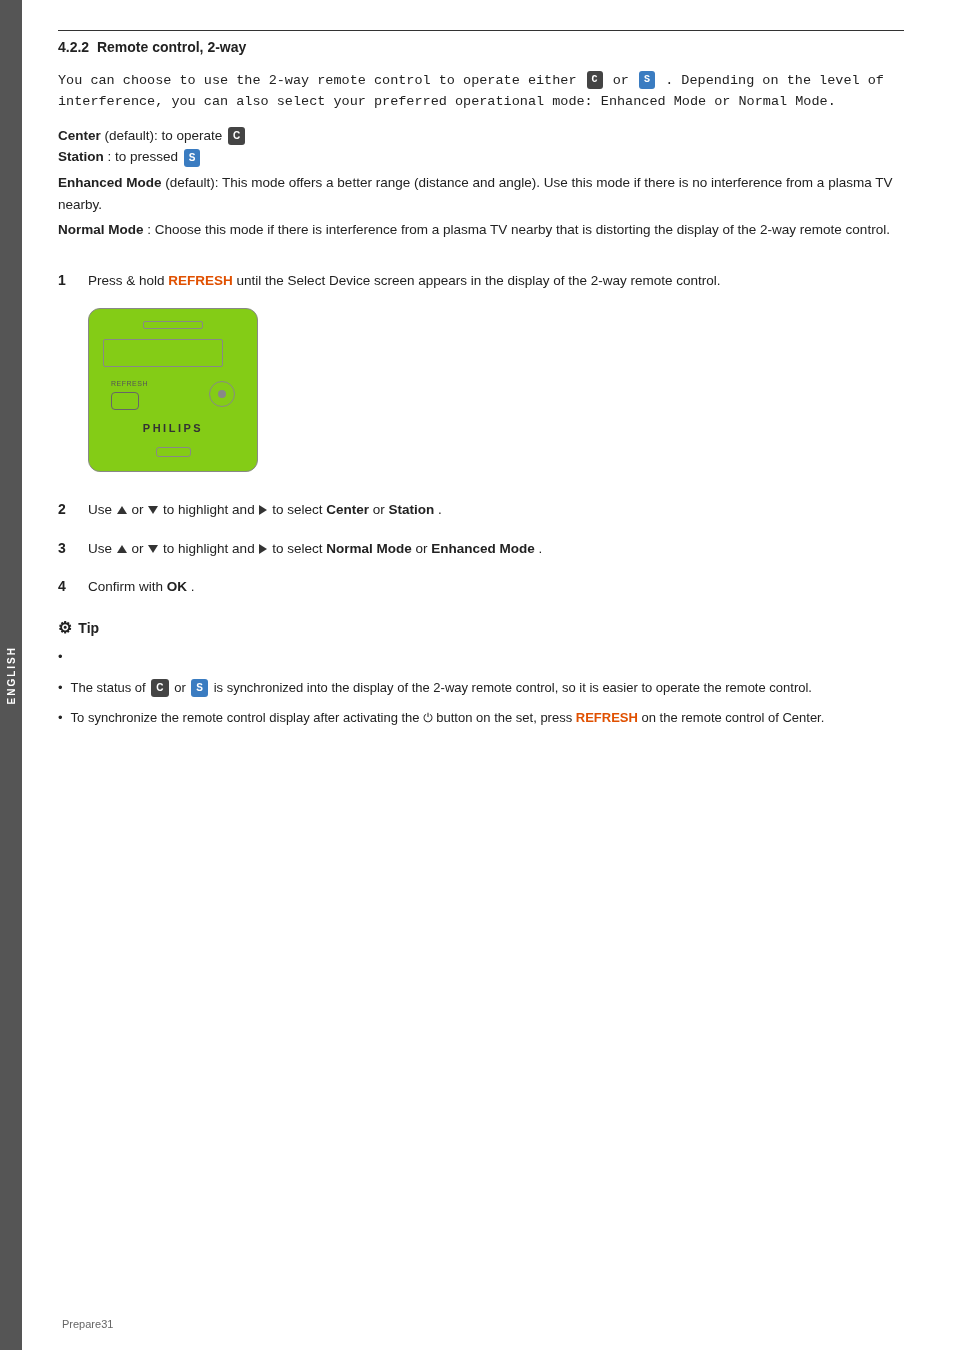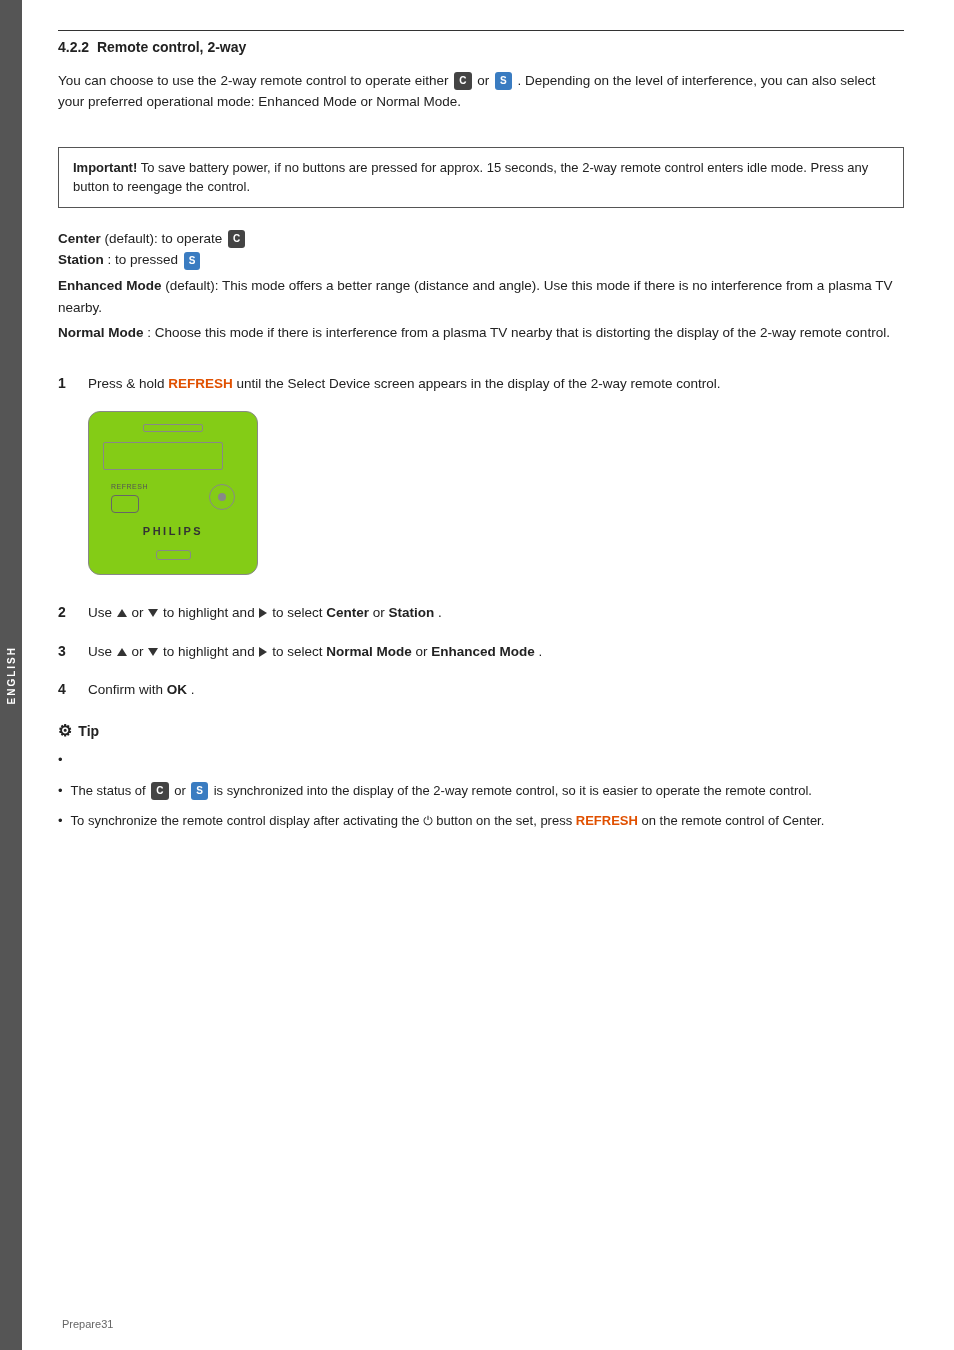--- a/index.html
+++ b/index.html
@@ -49,21 +49,22 @@
       font-size: 14px;
       font-weight: bold;
       border-top: 1.5px solid #333;
       padding-top: 8px;
       margin-bottom: 16px;
     }
 
     .intro-text {
       font-size: 13.5px;
       line-height: 1.55;
-      margin-bottom: 34px;
+      margin-bottom: 12px;
+      font-family: Liberation Mono, monospace;
     }
 
     .important-box {
       border: 1.5px solid #555;
       padding: 10px 14px;
       margin-bottom: 20px;
       font-size: 13px;
       line-height: 1.5;
     }
 
@@ -234,23 +235,20 @@
     </div>
 
     <p class="intro-text">
       <span>You can choose to use the 2-way remote control to operate either</span>
       <span class="inline-icon">C</span>
       <span> or </span>
       <span class="inline-icon-blue">S</span>
       <span>. Depending on the level of interference, you can also select your preferred operational mode: Enhanced Mode or Normal Mode.</span>
     </p>
 
-    <div class="important-box">
-      <span class="important-label">Important!</span><span> To save battery power, if no buttons are pressed for approx. 15 seconds, the 2-way remote control enters idle mode. Press any button to reengage the control.</span>
-    </div>
 
     <div class="mode-section">
       <span class="mode-line">
         <span class="bold">Center</span>
         <span> (default): to operate </span>
         <span class="inline-icon">C</span>
       </span>
       <span class="mode-line">
         <span class="bold">Station</span>
         <span>: to pressed </span>

